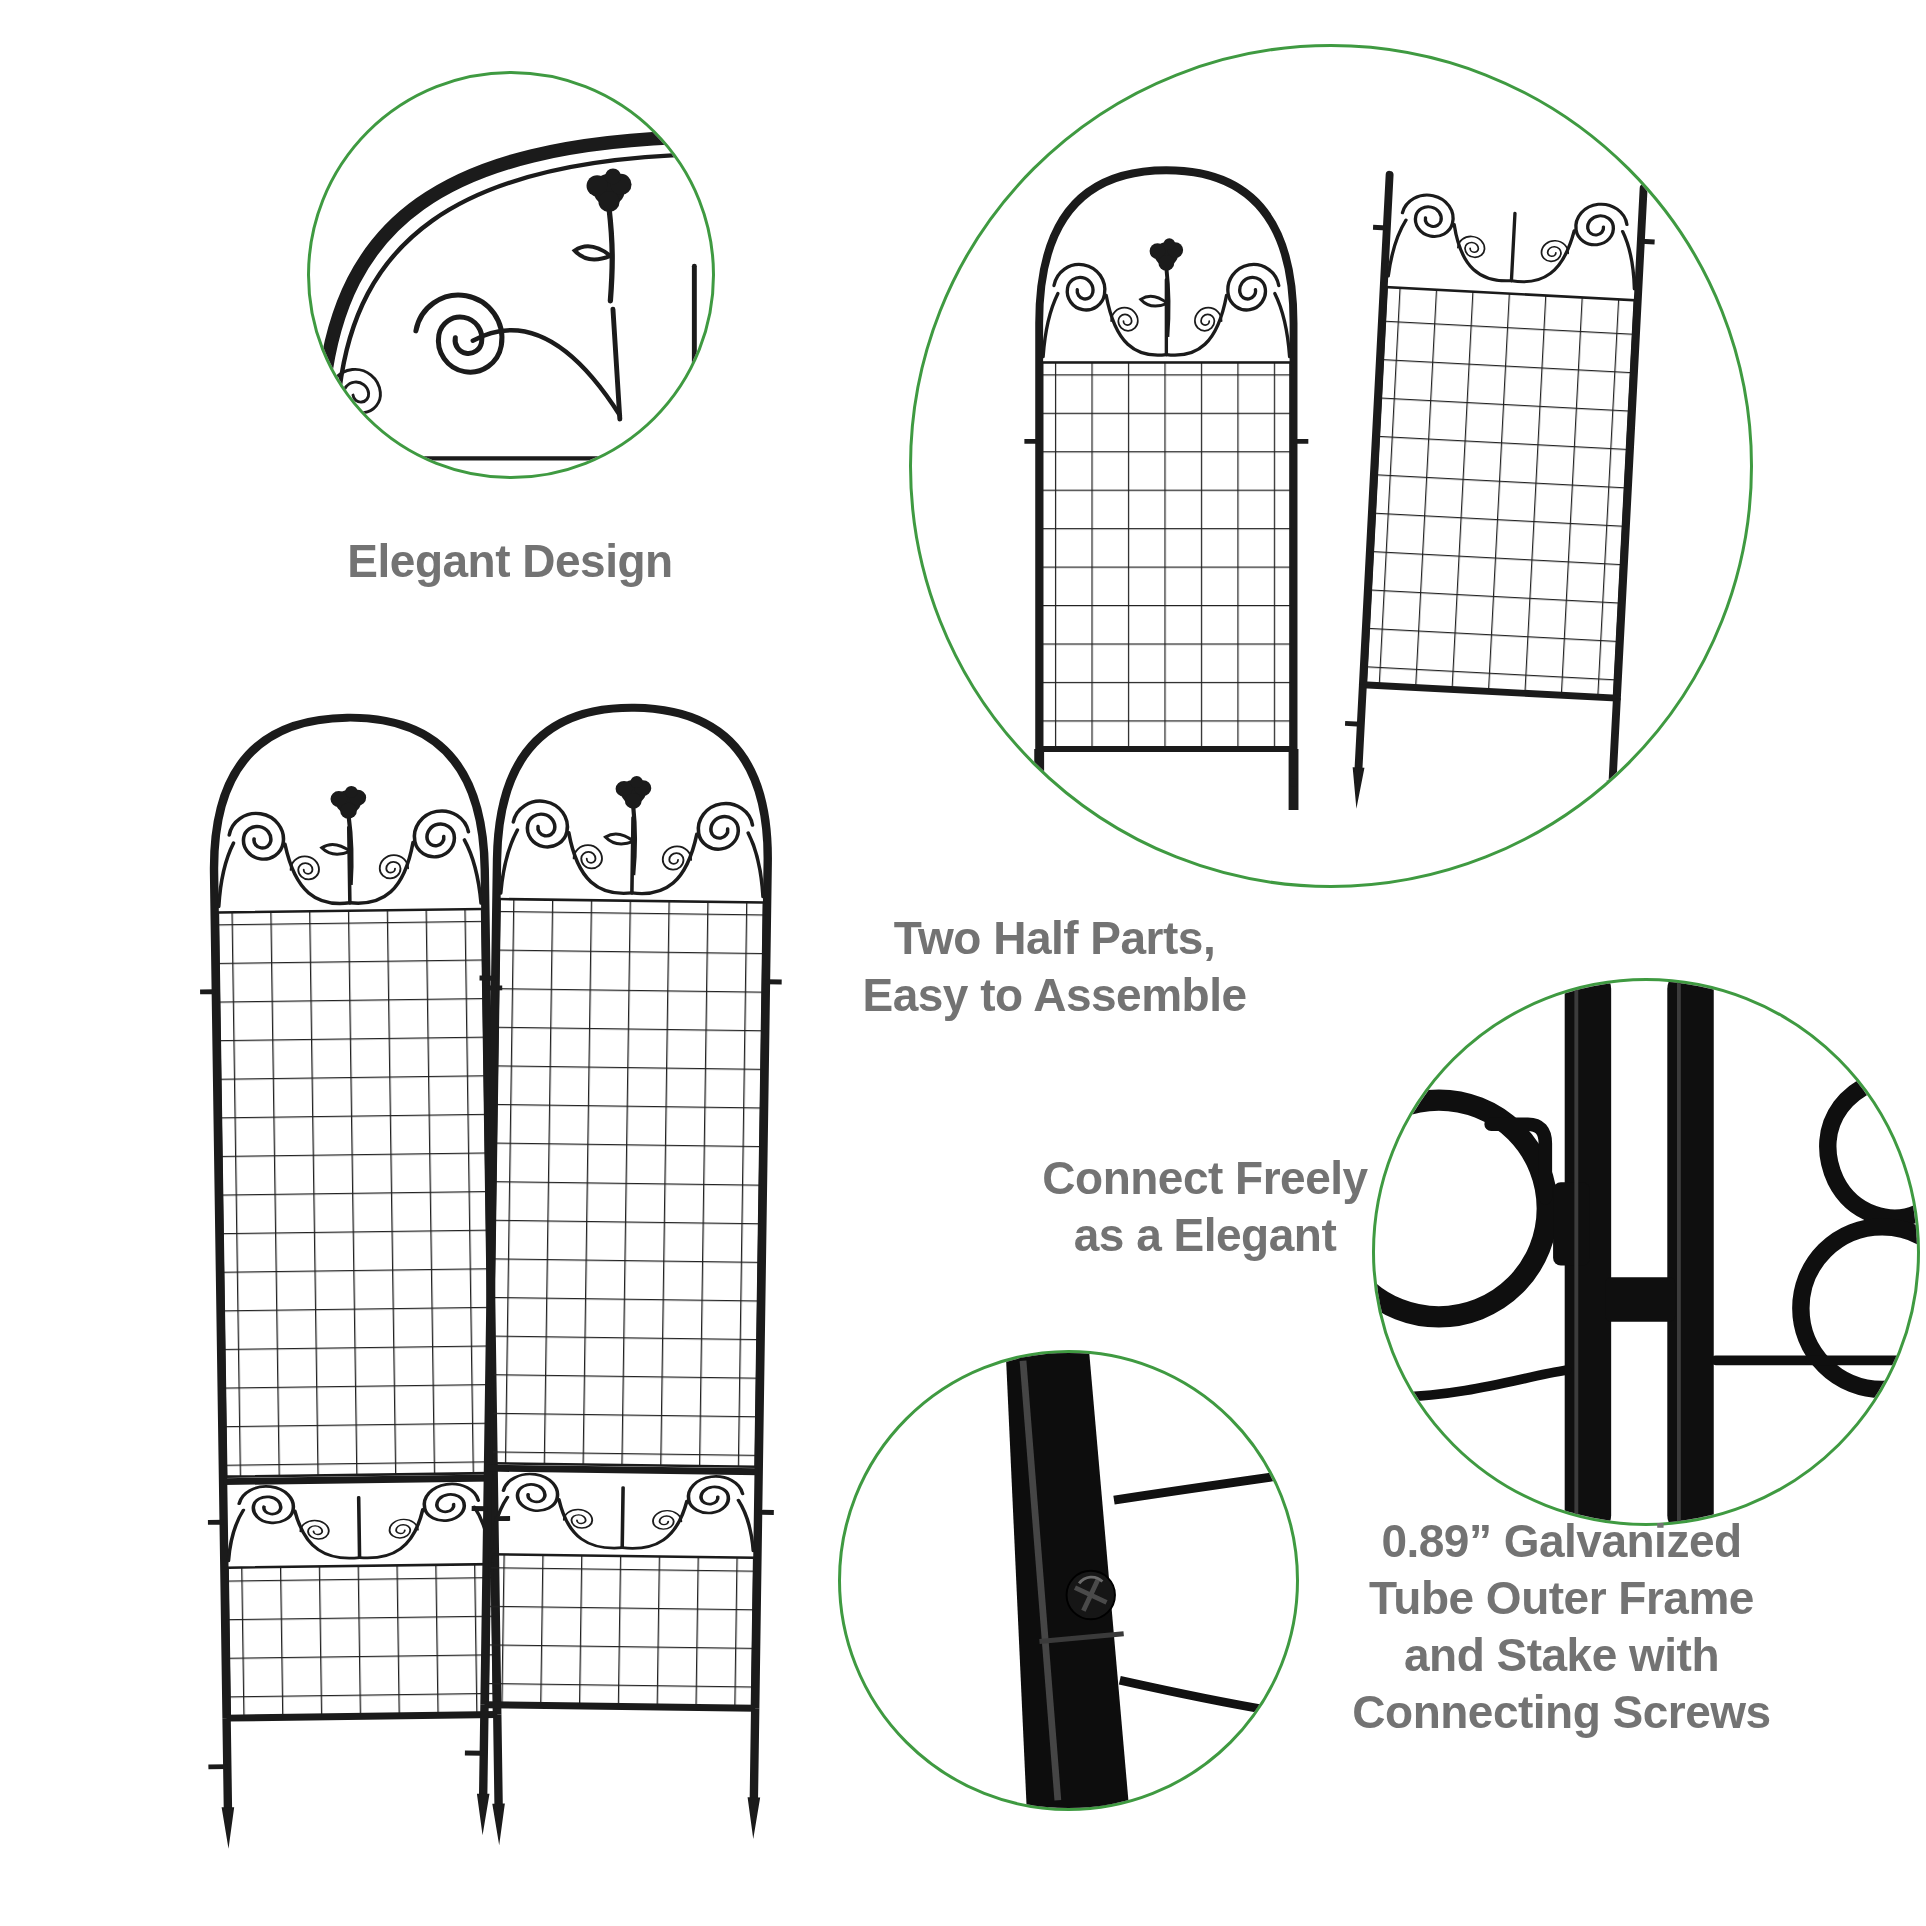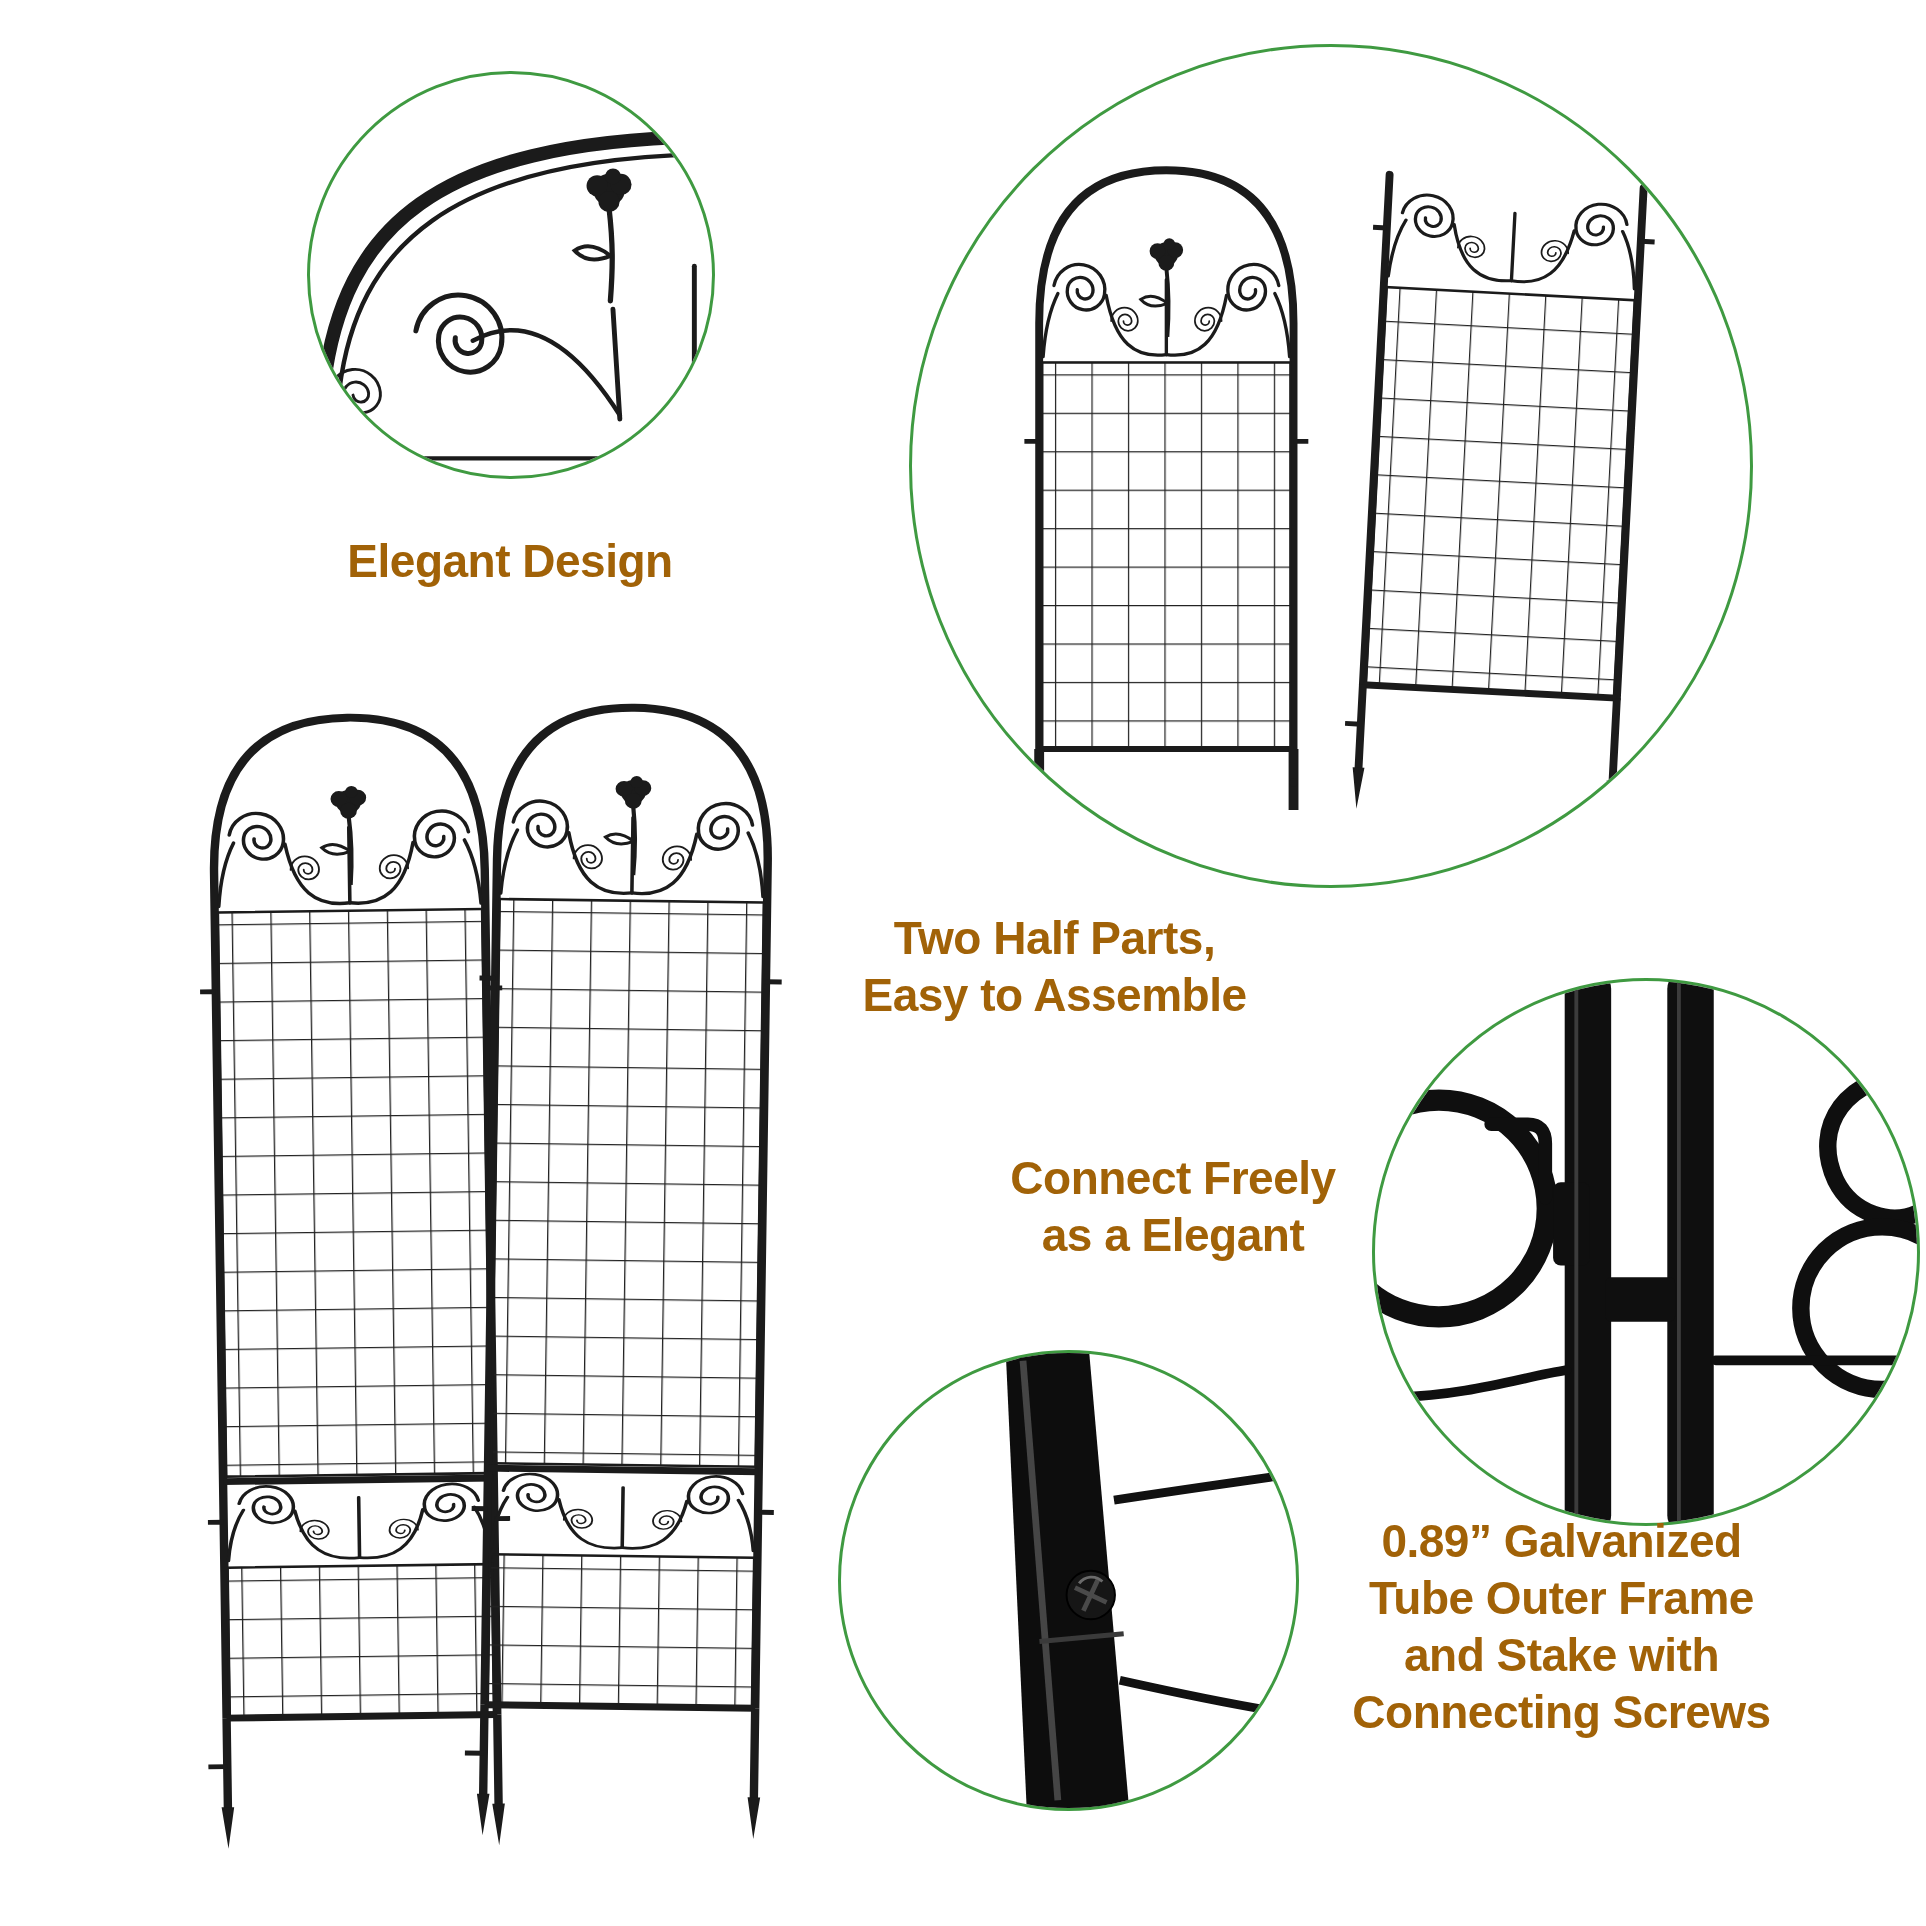--- a/index.html
+++ b/index.html
@@ -13,21 +13,21 @@
     background:var(--background);overflow:hidden;
     font-family:"Liberation Sans", sans-serif;
   }
   .callout{
     position:absolute;border:3px solid var(--accent-green);border-radius:50%;
     overflow:hidden;background:#fff;box-sizing:border-box;
   }
   .callout svg{display:block;width:100%;height:100%;}
   .ink{color:var(--ink);}
   .caption{
-    position:absolute;text-align:center;color:#a16207;font-weight:bold;
+    position:absolute;text-align:center;color:#737373;font-weight:bold;
     font-size:46px;line-height:57px;letter-spacing:-0.5px;
   }
   .product{position:absolute;}
   .product svg{display:block;width:100%;height:100%;}
   .defs-holder{position:absolute;width:0;height:0;overflow:hidden;}
 </style>
 </head>
 <body>
 
 <svg class="defs-holder" aria-hidden="true">
@@ -139,21 +139,21 @@
 
   <div class="product" style="left:198px;top:681px;width:614px;height:1173px;">
     <svg class="ink" viewBox="0 0 620 1185">
       <g transform="scale(1.06,1)">
         <use href="#panelFull" transform="translate(0,10) rotate(-0.8 150 600)"></use>
         <use href="#panelFull" transform="translate(258,0) rotate(0.8 150 600)"></use>
       </g>
     </svg>
   </div>
 
-  <div class="caption" style="left:896px;top:1150px;width:554px;">
+  <div class="caption" style="left:928px;top:1150px;width:554px;">
     <div>Connect Freely</div>
     <div>as a Elegant</div>
   </div>
 
   <div class="callout" style="left:1372px;top:978px;width:548px;height:548px;">
     <svg viewBox="0 0 560 560">
       <g stroke="#0f0f0f" fill="none" stroke-linecap="round">
         <circle cx="66" cy="235" r="112" stroke-width="22"></circle>
         <path d="M120,148 H158 Q176,148 176,168 V224" stroke-width="14"></path>
         <rect x="196" y="-10" width="48" height="580" rx="18" fill="#0f0f0f" stroke="none"></rect>

